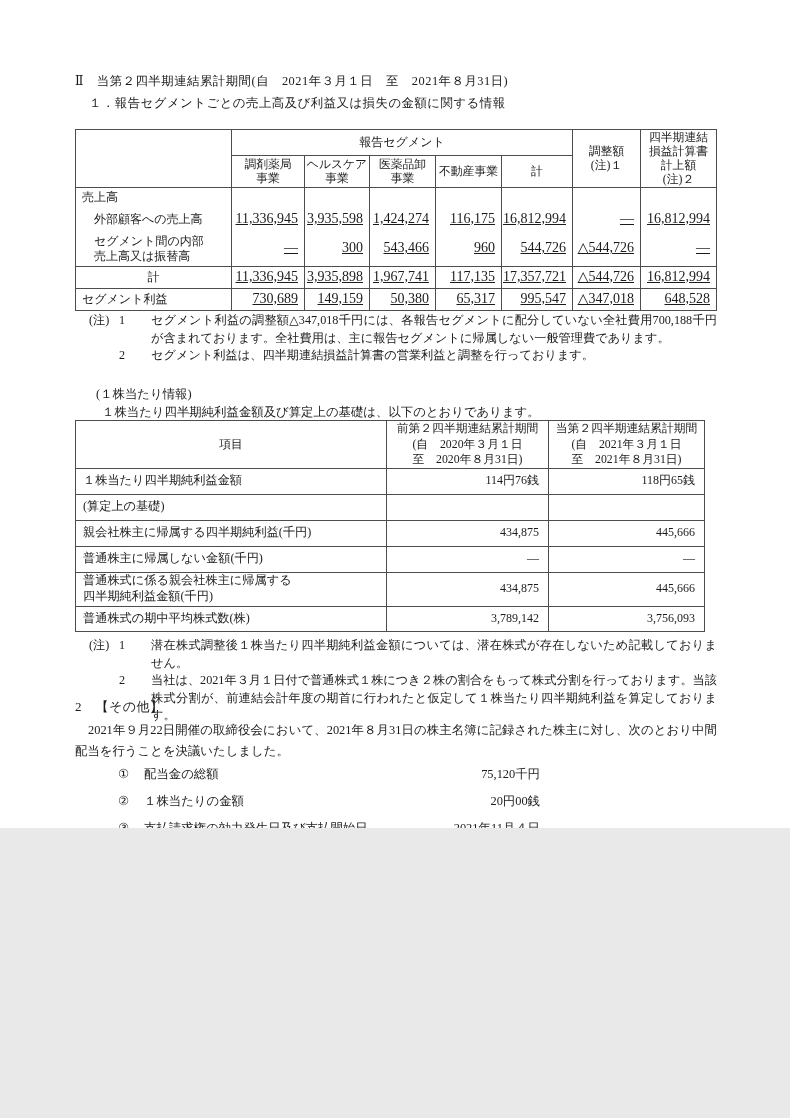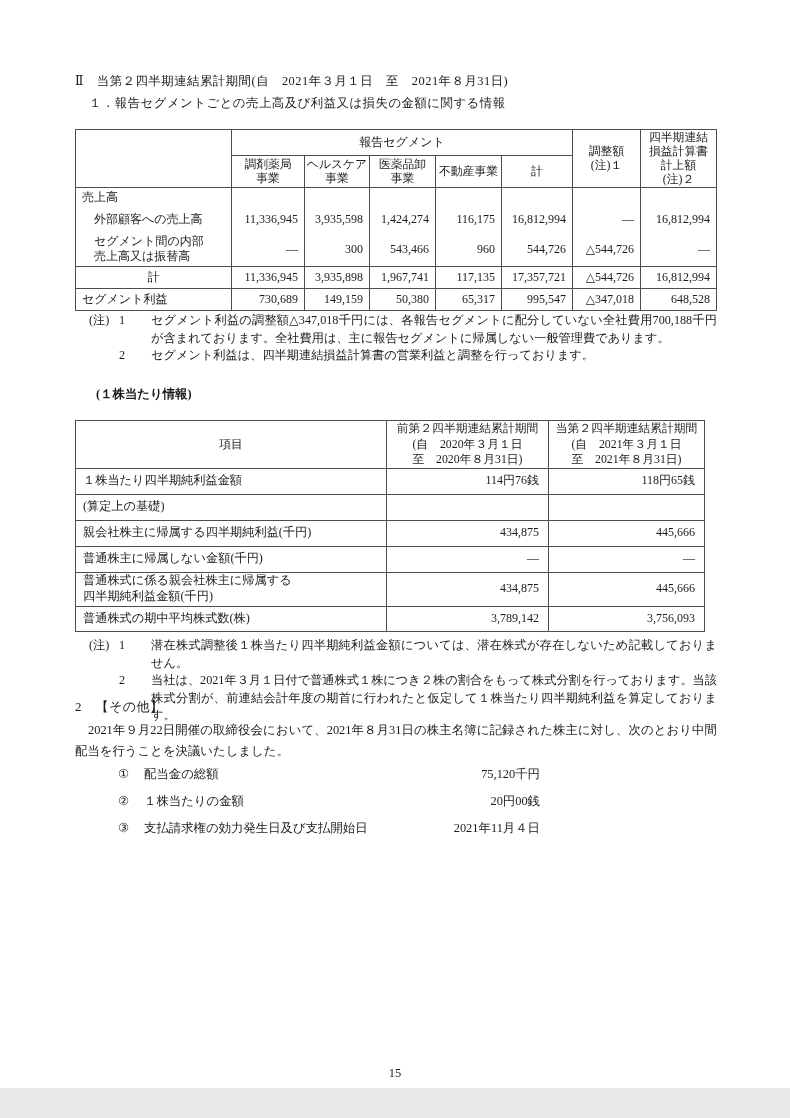--- a/index.html
+++ b/index.html
@@ -1,19 +1,19 @@
 <!DOCTYPE html>
 <html><head>
 <meta charset="utf-8">
 <style>
   * { margin:0; padding:0; box-sizing:border-box; }
   html,body { background:#e9e9e9; }
   .page {
     position:relative;
-    width:790px; height:1088px;
+    width:790px; height:828px;
     margin:0 auto;
     background:#ffffff;
     color:#1b1b1b;
     font-family:"Liberation Serif","DejaVu Serif",serif;
     font-size:12.4px;
     overflow:hidden;
   }
   .abs { position:absolute; }
 
   
@@ -24,21 +24,21 @@
   
   table { border-collapse:collapse; table-layout:fixed; }
   td { border:1px solid #4d4d4d; vertical-align:middle; font-weight:normal; overflow:hidden; }
   .ctr { text-align:center; }
   .pre { white-space:pre-line; }
   .num { text-align:right; padding-right:6px; white-space:nowrap; }
 
   
   .t1 { left:75px; top:129px; width:641px; font-size:12px; }
   .t1 td { line-height:1.2; }
-  .t1 .num { font-size:12px; }
+  .t1 .num { font-size:14px;text-decoration:underline; }
   .t1 .lbl { padding-left:6px; }
   .t1 .ind { padding-left:18px; }
   .t1 tr.th1 { height:25px; }
   .t1 tr.th2 { height:31px; }
   .t1 tr.th2 td, .t1 .rowspan-head { font-size:11.8px; }
   .t1 tr.r-sales    { height:19px; }
   .t1 tr.r-external { height:26px; }
   .t1 tr.r-internal { height:34px; }
   .t1 tr.r-total    { height:22px; }
   .t1 tr.r-profit   { height:22px; }
@@ -49,21 +49,21 @@
   
   .note { width:628px; font-size:12.2px; line-height:17.5px; }
   .note1 { left:89px; top:312px; }
   .note2 { left:89px; top:637px; }
   .nrow { display:flex; align-items:flex-start; }
   .nmark { width:30px; flex:0 0 30px; }
   .nnum  { width:21px; flex:0 0 21px; }
   .ntxt  { flex:1; text-align:justify;margin-left:11px; }
 
   
-  .ps-title { left:96px;  top:386px;font-weight:bold; }
+  .ps-title { left:96px;  top:386px; }
   .ps-intro { left:102px; top:404px; }
   .t2 { left:75px; top:420px; width:629px; font-size:12.2px; }
   .t2 td { line-height:1.3; }
   .t2 tr.t2h { height:44px; }
   .t2 tr.t2h td { font-size:11.8px; line-height:1.32; }
   .t2 tr.t2r  { height:26px; }
   .t2 tr.t2r2 { height:34px; }
   .t2 tr.t2rl { height:25px; }
   .t2 .lbl2 { padding-left:7px; }
   .t2 .num  { padding-right:9px; font-size:12px; }
@@ -181,20 +181,21 @@
       <span class="ntxt">セグメント利益の調整額△347,018千円には、各報告セグメントに配分していない全社費用700,188千円が含まれております。全社費用は、主に報告セグメントに帰属しない一般管理費であります。</span>
     </div>
     <div class="nrow">
       <span class="nmark"></span>
       <span class="nnum">2</span>
       <span class="ntxt">セグメント利益は、四半期連結損益計算書の営業利益と調整を行っております。</span>
     </div>
   </div>
 
   <div class="abs ps-title">(１株当たり情報)</div>
+  <div class="abs ps-intro">１株当たり四半期純利益金額及び算定上の基礎は、以下のとおりであります。</div>
 
   <table class="abs t2">
     <colgroup>
       <col style="width:311px">
         <col style="width:162px">
         <col style="width:156px">
     </colgroup>
     <tbody>
       <tr class="t2h">
         <td class="ctr">項目</td>

